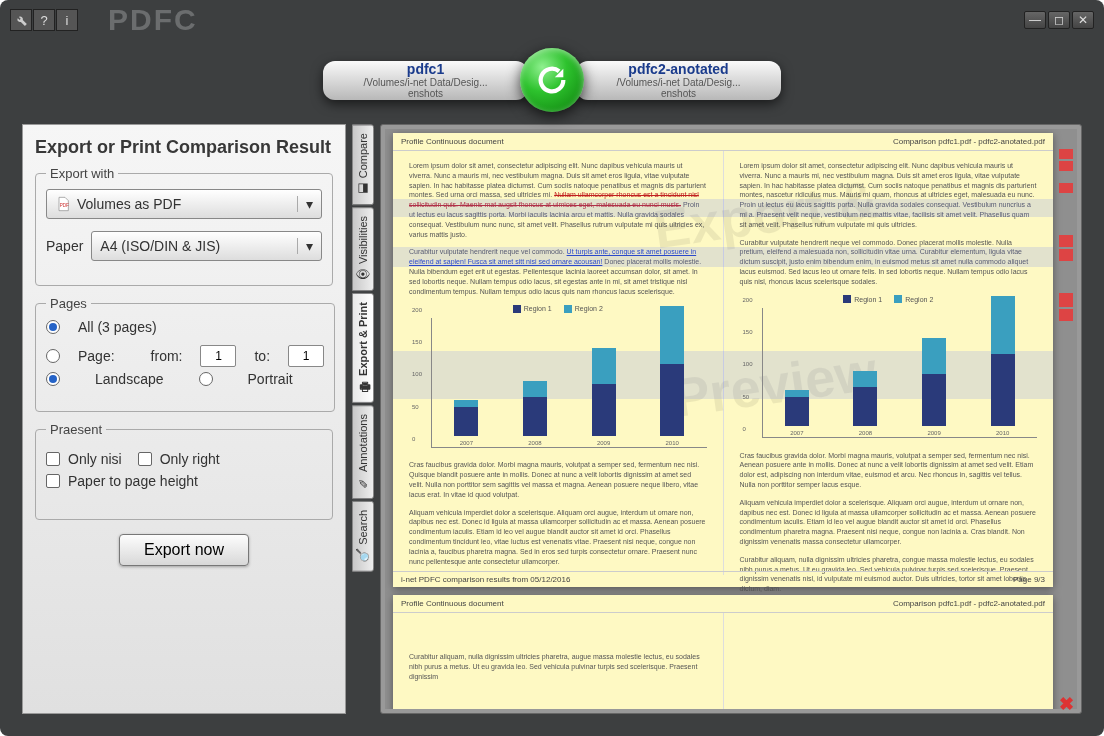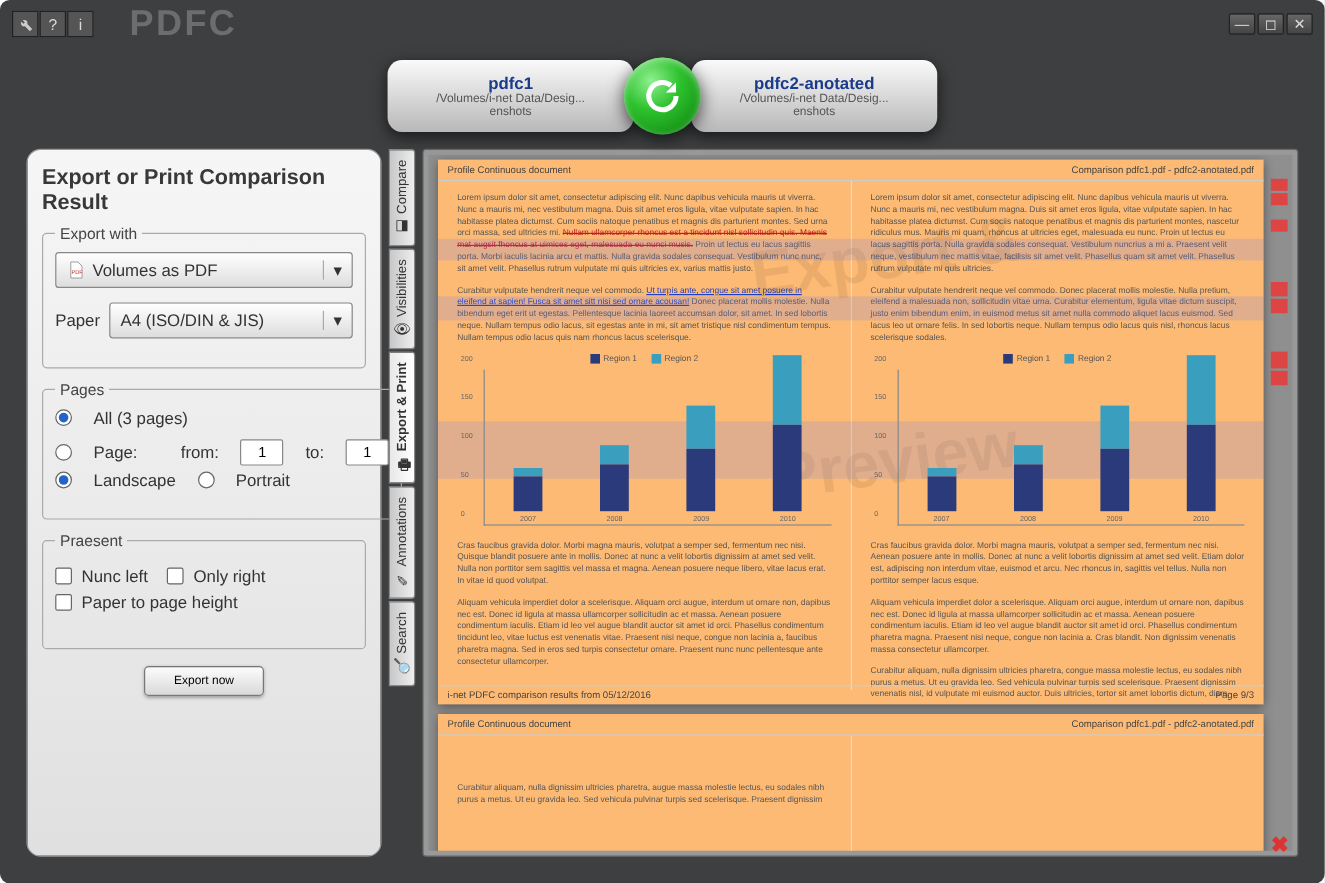--- a/index.html
+++ b/index.html
@@ -7,57 +7,57 @@
 .window { width: 1104px; height: 736px; background: #3d3f40; border-radius: 8px; position: relative; }
 .titlebar { height: 40px; display: flex; align-items: center; padding: 0 10px; }
 .tb-left { display: flex; gap: 1px; }
 .tb-btn { width: 22px; height: 22px; background: #555; border: 1px solid #222; color: #ddd; display: flex; align-items: center; justify-content: center; font-size: 13px; cursor: pointer; }
 .tb-sep { flex: 1; }
 .app-title { color: #6b6d6e; font-size: 30px; font-weight: bold; letter-spacing: 2px; margin-left: 30px; font-family: Arial; }
 .win-ctrl { display: flex; gap: 2px; }
 .win-btn { width: 22px; height: 18px; background: linear-gradient(#666,#444); border: 1px solid #222; color: #ddd; display: flex; align-items: center; justify-content: center; font-size: 12px; cursor: pointer; border-radius: 2px; }
 
 .file-row { position: absolute; top: 48px; left: 50%; transform: translateX(-50%); display: flex; align-items: center; gap: 0; z-index: 5; }
-.file-card { width: 205px; height: 60px; background: linear-gradient(#fafafa,#b8b8b8); border-radius: 12px; box-shadow: 0 4px 12px rgba(0,0,0,.6); display: flex; flex-direction: column; align-items: center; justify-content: center; }
+.file-card { width: 205px; height: 39px; background: linear-gradient(#fafafa,#b8b8b8); border-radius: 12px; box-shadow: 0 4px 12px rgba(0,0,0,.6); display: flex; flex-direction: column; align-items: center; justify-content: center; }
 .file-name { color: #1a3b8c; font-weight: bold; font-size: 14px; }
 .file-path { color: #555; font-size: 10px; text-align: center; line-height: 1.1; }
 .refresh-orb { width: 64px; height: 64px; border-radius: 50%; background: radial-gradient(circle at 35% 30%, #8ff08f 0%, #2dc22d 40%, #0a7a0a 100%); box-shadow: 0 4px 14px rgba(0,0,0,.7), inset 0 2px 6px rgba(255,255,255,.5); margin: 0 -8px; display: flex; align-items: center; justify-content: center; position: relative; z-index: 6; cursor: pointer; }
 .refresh-orb svg { width: 34px; height: 34px; }
 
 .body-area { position: absolute; top: 124px; left: 22px; right: 22px; bottom: 22px; display: flex; gap: 6px; }
 
-.left-panel { width: 296px; background: linear-gradient(#f6f6f6,#e0e0e0); border: 1px solid #999; border-radius: 12px; padding: 12px; color: #333; }
+.left-panel { width: 324px; background: linear-gradient(#f6f6f6,#e0e0e0); border: 1px solid #999; border-radius: 0; padding: 12px; color: #333; }
 .panel-title { font-size: 18px; font-weight: bold; color: #383838; margin-bottom: 8px; }
 fieldset { border: 1px solid #aaa; border-radius: 4px; padding: 8px 10px 24px; margin-bottom: 10px; }
 legend { font-size: 13px; color: #444; padding: 0 4px; }
 .select { width: 100%; height: 30px; background: linear-gradient(#fff,#ddd); border: 1px solid #888; border-radius: 3px; display: flex; align-items: center; padding: 0 8px; font-size: 14px; cursor: pointer; position: relative; }
 .select-icon { width: 16px; height: 16px; margin-right: 6px; display: inline-flex; }
 .select-caret { margin-left: auto; border-left: 1px solid #aaa; padding-left: 8px; }
 .paper-row { display: flex; align-items: center; gap: 8px; margin-top: 12px; }
 .paper-label { font-size: 14px; color: #333; }
 .paper-select { flex: 1; }
 .radio-row { display: flex; align-items: center; gap: 18px; margin-bottom: 10px; font-size: 14px; }
 .radio, .check { width: 14px; height: 14px; border-radius: 50%; border: 1px solid #666; display: inline-flex; align-items: center; justify-content: center; background: #fff; cursor: pointer; flex-shrink: 0; }
 .radio.sel::after { content:''; width:8px; height:8px; background:#2563c7; border-radius:50%; }
 .check { border-radius: 2px; }
 .check.sel { background:#fff; }
 .check.sel::after { content:'✓'; color:#2563c7; font-size:11px; font-weight:bold; }
 .small-input { width: 36px; height: 22px; border: 1px solid #888; background: #fff; font-size: 12px; text-align: center; border-radius: 2px; }
-.orient-row { display:flex; gap:18px; align-items:center; font-size:14px; margin-top:4px;}
+.orient-row { display:flex; gap:35px; align-items:center; font-size:14px; margin-top:4px;}
 .opt-row { display:flex; align-items:center; gap:8px; font-size:14px; margin:6px 0; }
-.export-btn { display:block; margin:14px auto 0; padding:6px 24px; background:linear-gradient(#fdfdfd,#d8d8d8); border:1px solid #777; border-radius:4px; font-size:10px; cursor:pointer; box-shadow: 0 1px 3px rgba(0,0,0,.3); }
+.export-btn { display:block; margin:14px auto 0; padding:6px 24px; background:linear-gradient(#fdfdfd,#d8d8d8); border:1px solid #777; border-radius:4px; font-size:16px; cursor:pointer; box-shadow: 0 1px 3px rgba(0,0,0,.3); }
 
 .tabs { width: 22px; display:flex; flex-direction:column; gap:2px; }
 .tab { flex:0 0 auto; background:linear-gradient(90deg,#eee,#c8c8c8); border:1px solid #888; border-radius:3px 0 0 3px; writing-mode:vertical-rl; transform:rotate(180deg); font-size:11px; padding:8px 2px; text-align:center; color:#333; cursor:pointer; display:flex; align-items:center; gap:4px;}
 .tab.active { background:linear-gradient(90deg,#fff,#e8e8e8); font-weight:bold;}
 .tab-icon{width:14px;height:14px;display:inline-flex;align-items:center;justify-content:center;font-size:12px;}
 
 .preview { flex:1; background:#999; border:1px solid #666; border-radius:3px; position:relative; overflow:hidden;}
 .preview-inner{position:absolute;inset:4px;background:#8f8f8f;overflow:hidden;}
-.page{position:absolute;background:#fdba74;box-shadow:0 2px 8px rgba(0,0,0,.4);}
+.page{position:absolute;background:#fef9c3;box-shadow:0 2px 8px rgba(0,0,0,.4);}
 .page1{top:4px;left:8px;right:24px;height:454px;}
 .page2{top:466px;left:8px;right:24px;height:160px;}
 .page-hdr{display:flex;justify-content:space-between;font-size:8px;color:#444;padding:4px 8px;border-bottom:1px solid #ccc;}
 .page-ftr{position:absolute;bottom:0;left:0;right:0;display:flex;justify-content:space-between;font-size:8px;color:#444;padding:3px 8px;border-top:1px solid #ccc;}
 .page-cols{display:flex;height:calc(100% - 30px);}
 .col{flex:1;padding:10px 16px;font-size:7px;color:#555;line-height:1.4;}
 .col+.col{border-left:1px solid #ddd;}
 .lorem{margin-bottom:8px;}
 .hl-red{color:#c02020;text-decoration:line-through;}
 .hl-u{text-decoration:underline;color:#2040c0;}
@@ -167,21 +167,21 @@
           <span>Landscape</span>
           <span class="radio"></span>
           <span>Portrait</span>
         </div>
       </fieldset>
 
       <fieldset>
         <legend>Praesent</legend>
         <div class="opt-row">
           <span class="check"></span>
-            <span>Nunc left</span>
+            <span>Only nisi</span>
           <span class="check" style="margin-left:8px;"></span>
             <span>Only right</span>
         </div>
         <div class="opt-row">
             <span class="check"></span>
             <span>Paper to page height</span>
           </div>
       </fieldset>
 
       <button class="export-btn">Export now</button>

